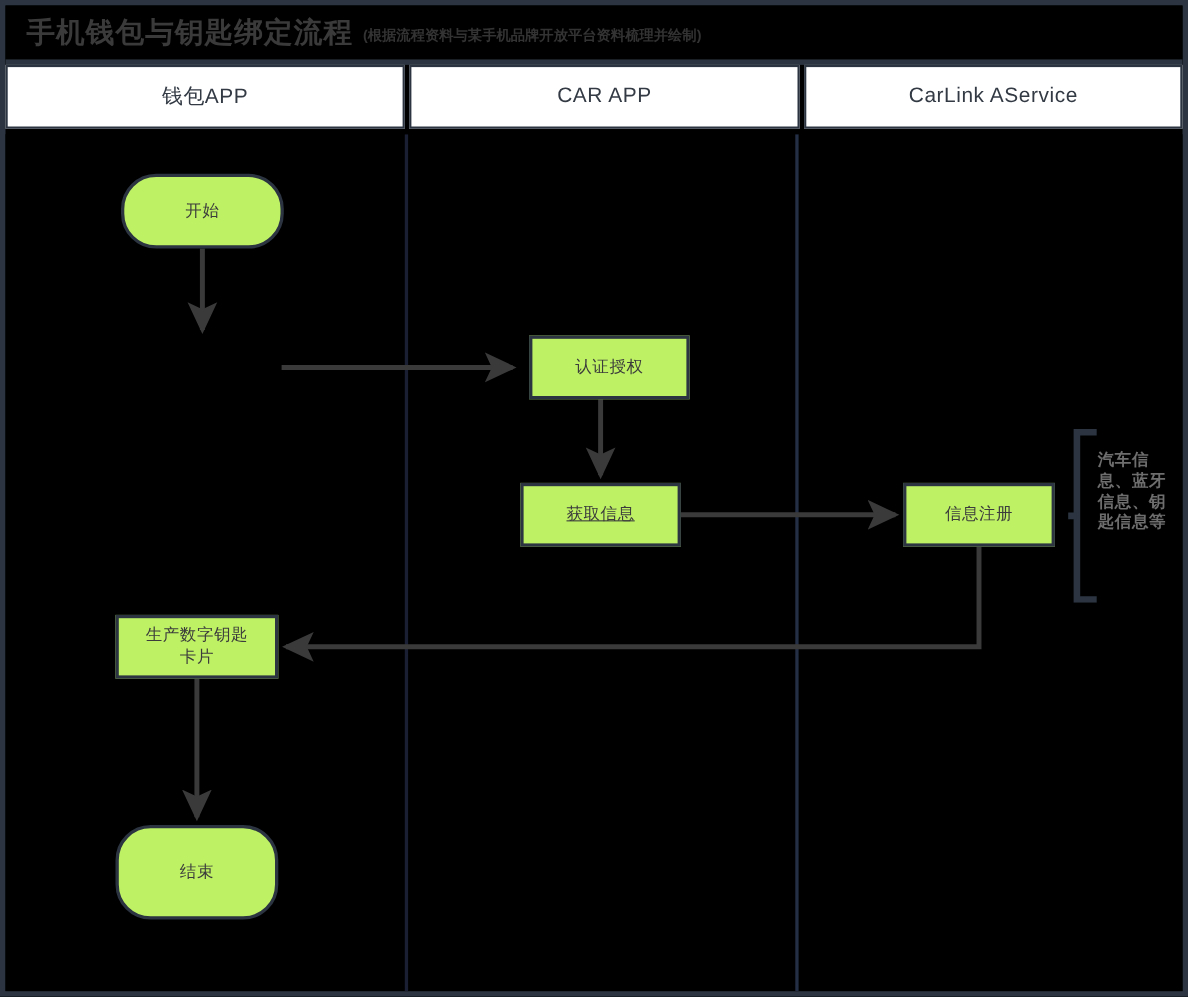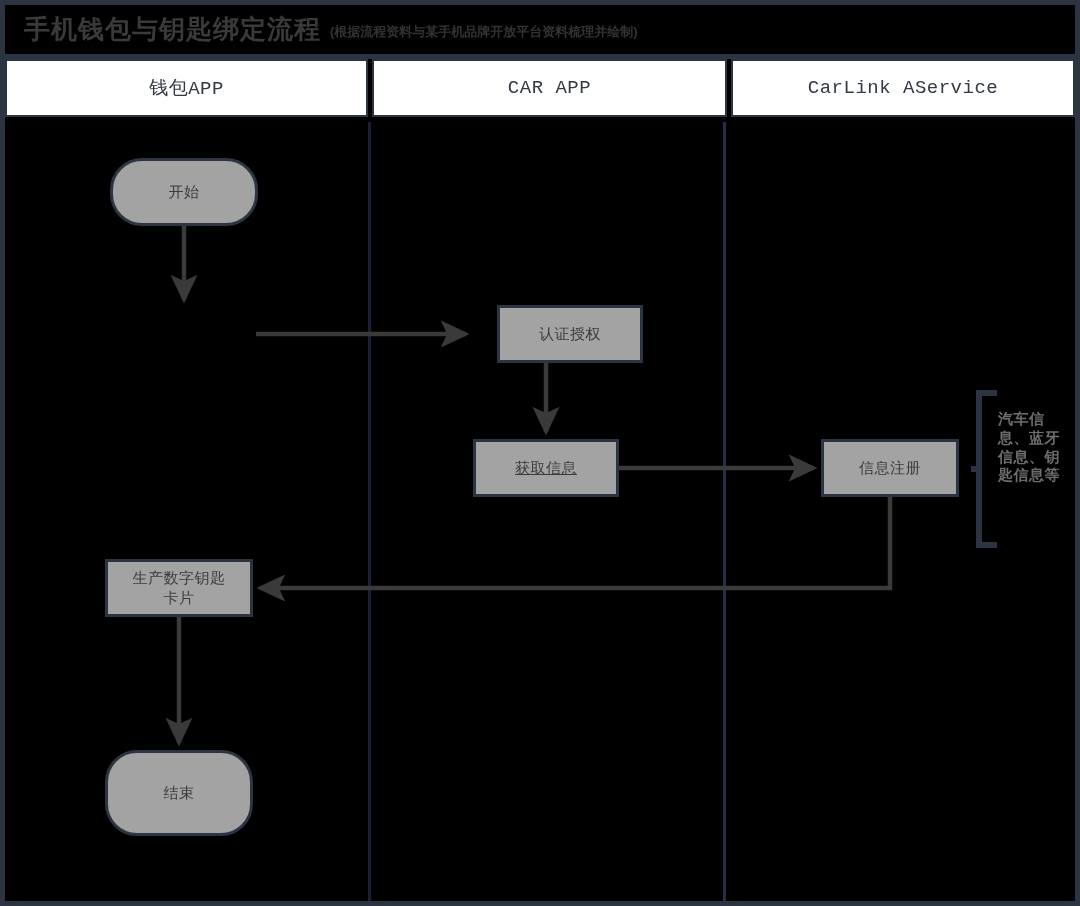--- a/index.html
+++ b/index.html
@@ -55,21 +55,20 @@
   }
 
   
   #lane-header {
     position: absolute;
     left: 0;
     top: 54px;
     width: 1070px;
     height: 58px;
     display: flex;
-    font-family: Liberation Mono, monospace;
   }
   .lane-head {
     background: #ffffff;
     border: 2px solid #2b3440;
     box-sizing: border-box;
     display: flex;
     align-items: center;
     justify-content: center;
     margin-right: 4px;
     font-size: 19px;
@@ -96,37 +95,37 @@
     top: 0;
     width: 3px;
     height: 779px;
   }
   #divider-1 { left: 363px; background: #1a1f33; }
   #divider-2 { left: 718px; background: #242f45; }
 
   
   .node {
     position: absolute;
-    background: #a3a3a3;
+    background: #bef264;
     border: 3px solid #2b3440;
     box-sizing: border-box;
     display: flex;
     align-items: center;
     justify-content: center;
     text-align: center;
     color: #3c3c3c;
     font-size: 15px;
     line-height: 1.35;
     letter-spacing: 0.5px;
   }
   .node.terminator { border-radius: 32px; }
 
   #node-start   { left: 105px; top: 36px;  width: 148px; height: 68px; }
   #node-open    { left: 105px; top: 185px; width: 146px; height: 56px; }
-  #node-auth    { left: 492px; top: 183px; width: 146px; height: 58px; }
+  #node-auth    { left: 476px; top: 183px; width: 146px; height: 58px; }
   #node-fetch   { left: 468px; top: 317px; width: 146px; height: 58px; text-decoration: underline; }
   #node-reg     { left: 816px; top: 317px; width: 138px; height: 58px; }
   #node-produce { left: 100px; top: 437px; width: 148px; height: 58px; }
   #node-end     { left: 100px; top: 628px; width: 148px; height: 86px; }
 
   
   #connectors {
     position: absolute;
     left: 0;
     top: 0;

